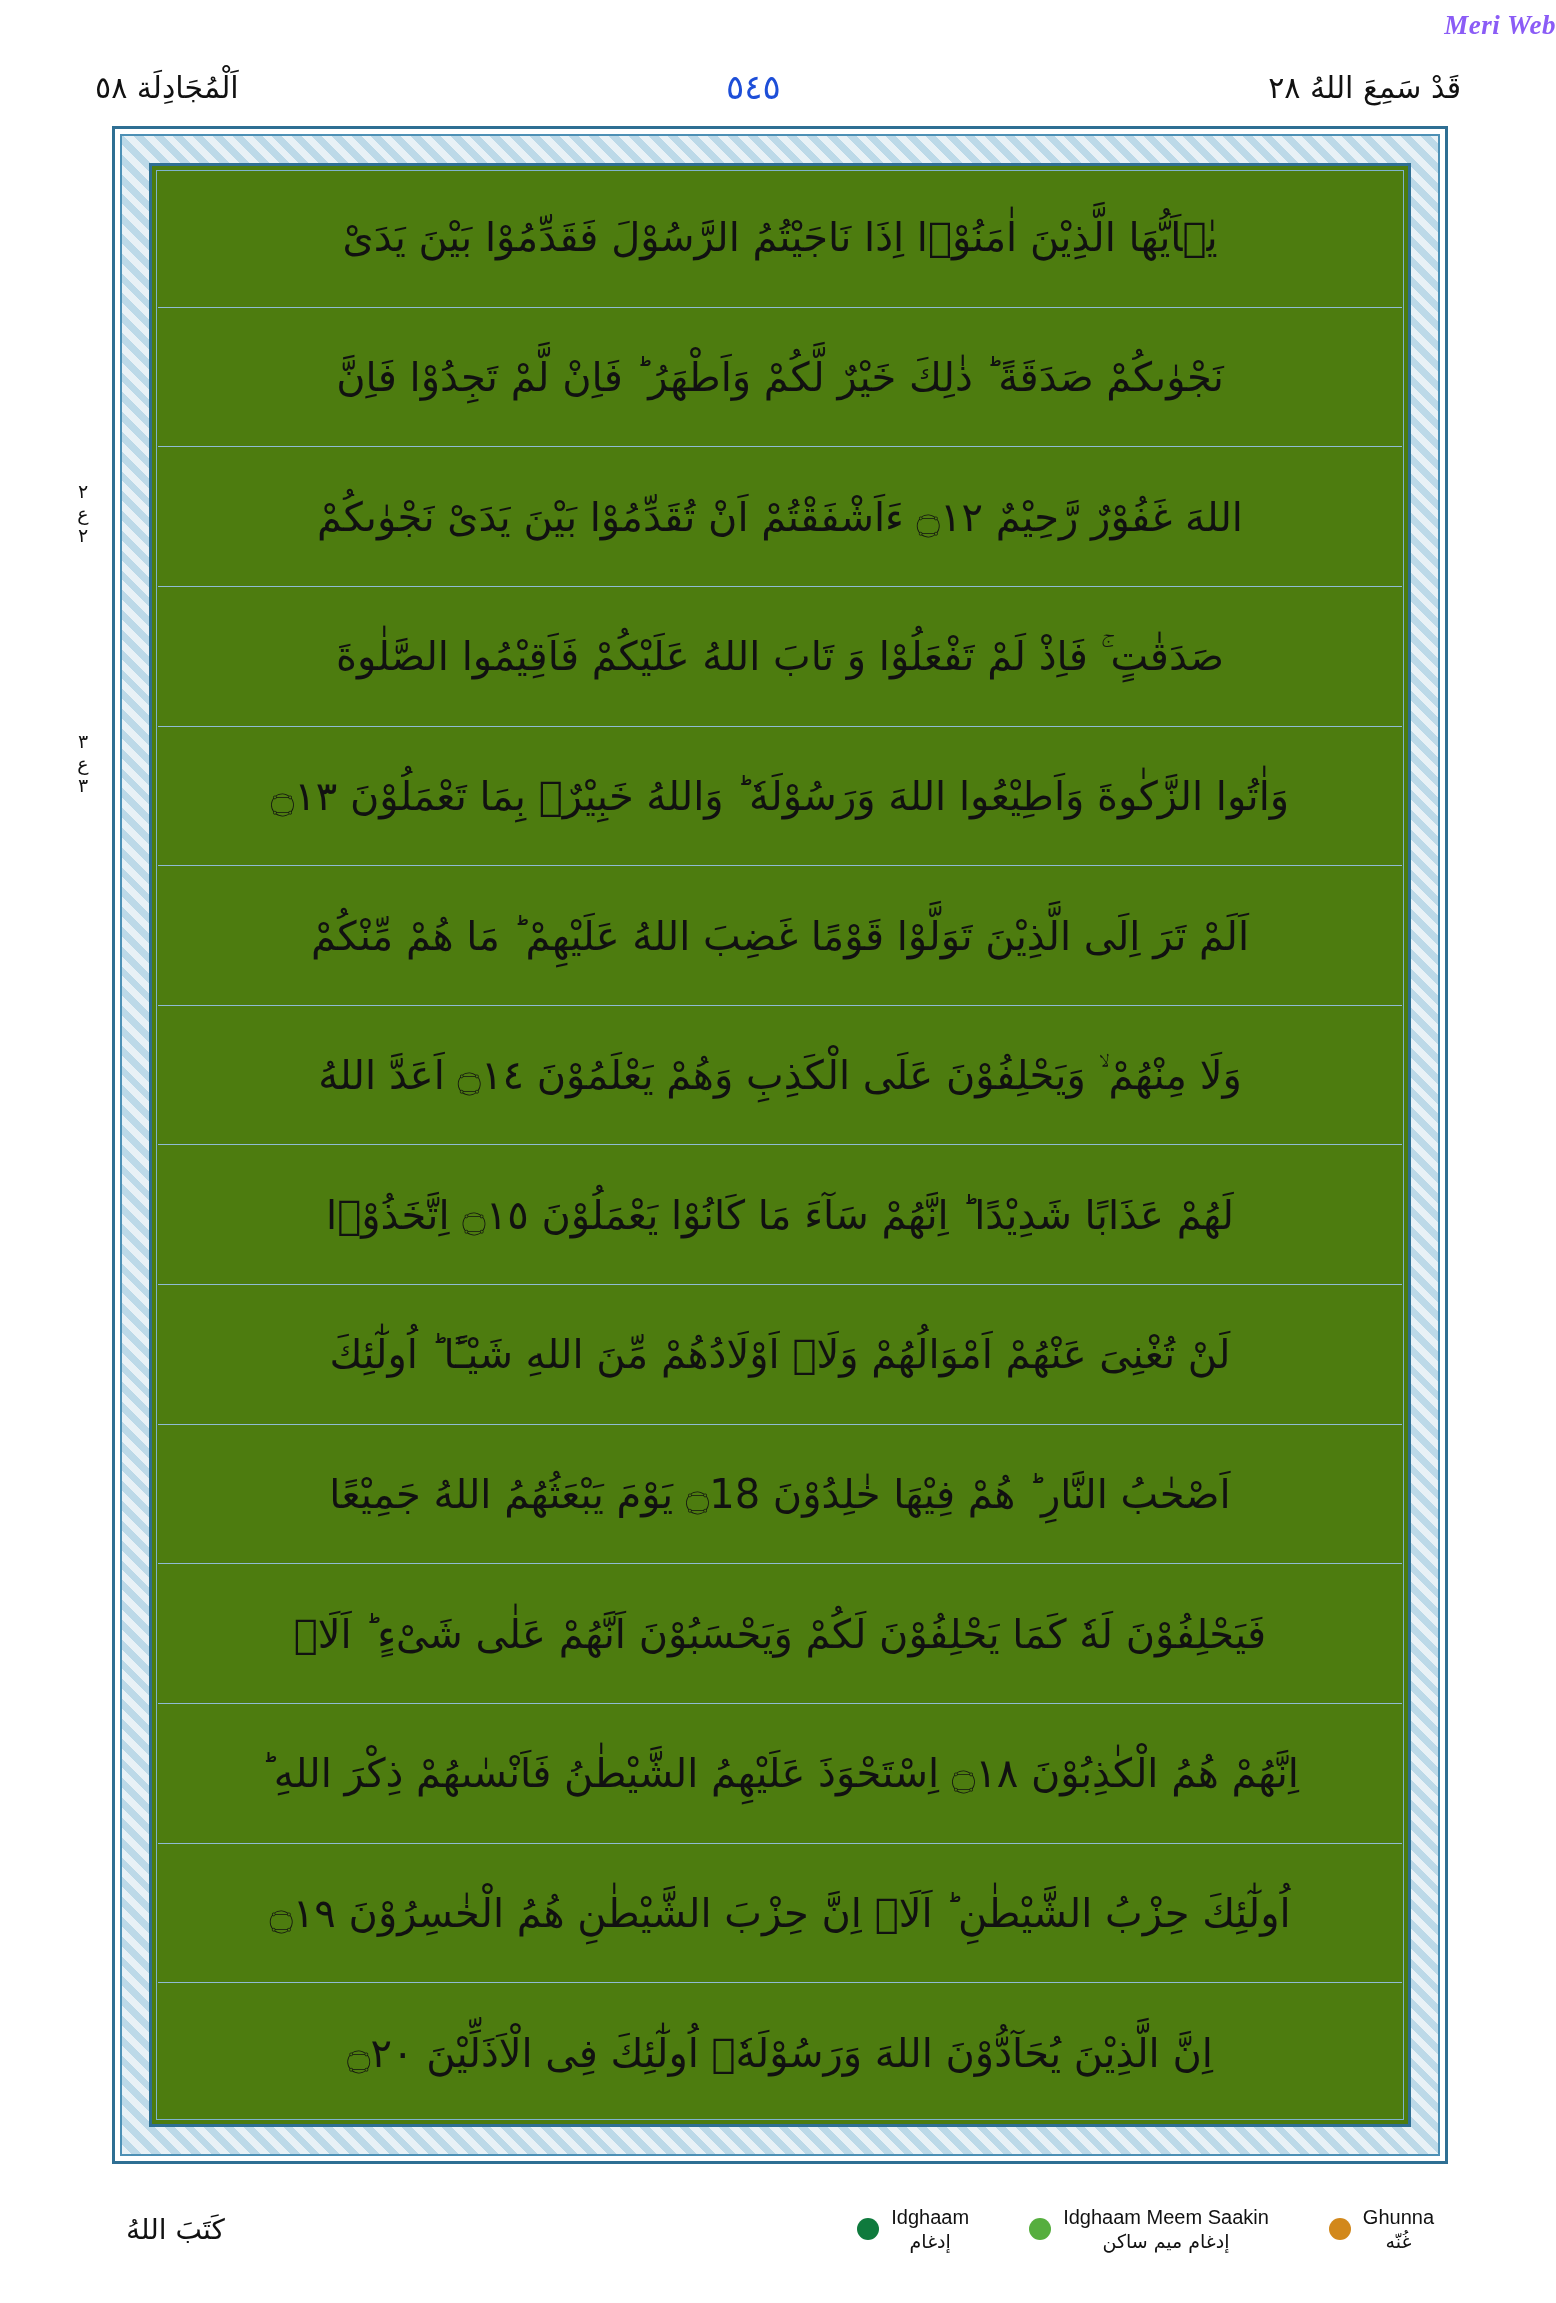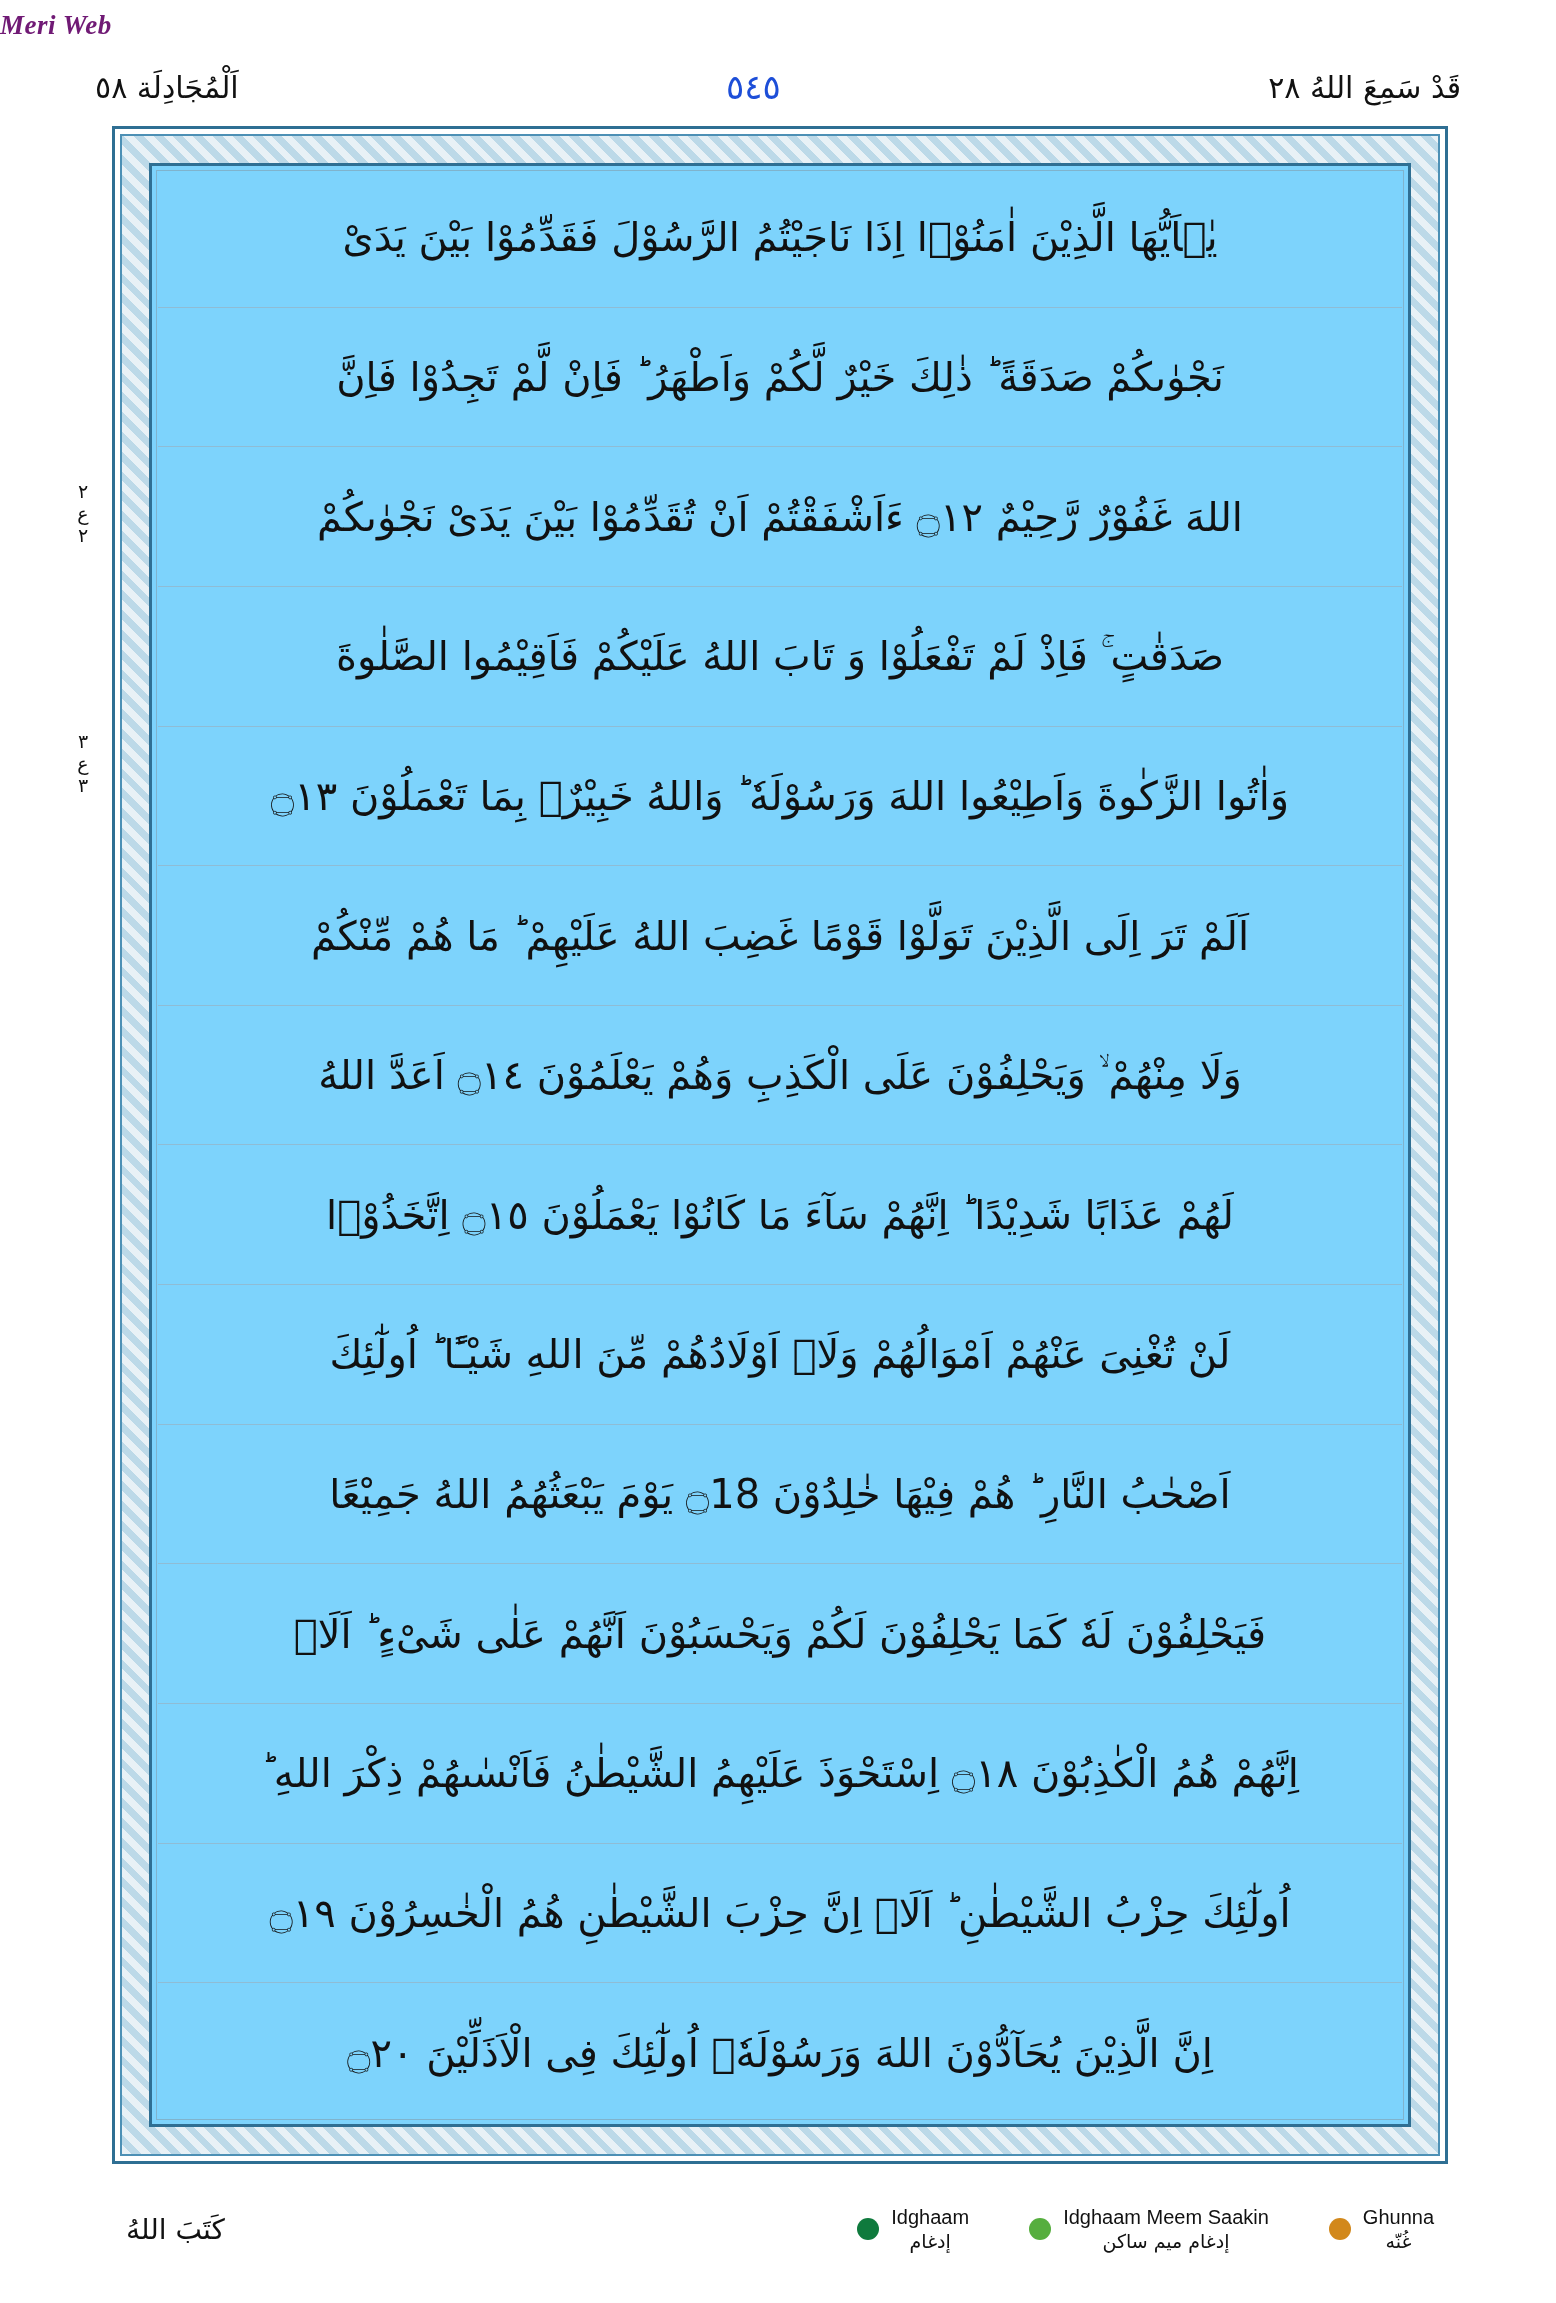--- a/index.html
+++ b/index.html
@@ -20,26 +20,26 @@
     position: relative;
     box-sizing: border-box;
     padding: 0;
   }
   
   .watermark {
     position: absolute;
     top: 10px;
     left: 0;
     width: 100%;
-    text-align: left;
+    text-align: right;
     font-family: "Liberation Serif", serif;
     font-style: italic;
     font-weight: bold;
     font-size: 27px;
-    color: #701a75;
+    color: #8b5cf6;
     letter-spacing: 0.5px;
   }
   
   .header {
     position: absolute;
     top: 62px;
     left: 95px;
     right: 95px;
     height: 50px;
     display: flex;
@@ -83,21 +83,21 @@
         #e8f1f6 0px, #e8f1f6 7px,
         #bcd9e8 7px, #bcd9e8 14px);
   }
   .frame-inner {
     position: absolute;
     top: 34px;
     left: 34px;
     right: 34px;
     bottom: 34px;
     border: 3px solid #2f6f93;
-    background: #7dd3fc;
+    background: #4d7c0f;
     box-sizing: border-box;
   }
   .frame-inner2 {
     position: absolute;
     top: 4px;
     left: 4px;
     right: 4px;
     bottom: 4px;
     border: 1px solid #7fb3cd;
     box-sizing: border-box;

